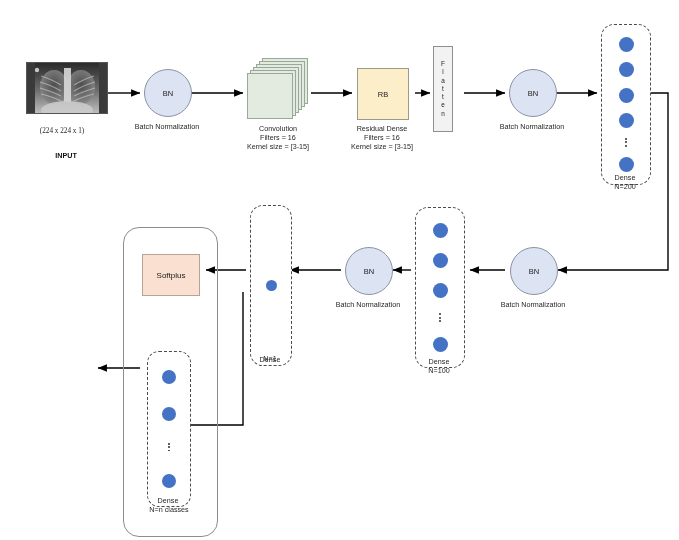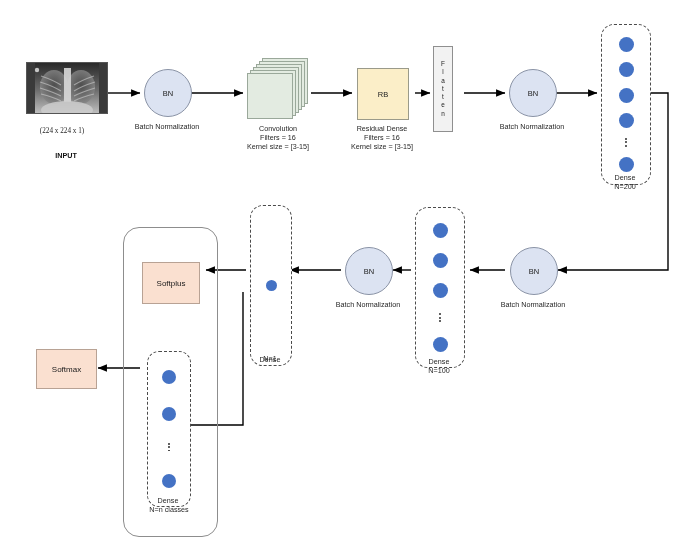--- a/index.html
+++ b/index.html
@@ -185,34 +185,31 @@
   <div class="abs cap" style="left:318px;top:300px;width:100px;">Batch Normalization</div>
 
   <div class="abs dense" id="dense1" style="left:250px;top:205px;width:40px;height:145px;padding:7px 0;">
       <span class="node" style="width: 11px; height: 11px;"></span>
     </div>
   <div class="abs cap" style="left:235px;top:355px;width:70px;">Dense</div>
   <div class="abs cap" style="left:235px;top:354px;width:70px;">N=1</div>
 
   <div class="abs roundbox" style="left:123px;top:227px;width:93px;height:308px;"></div>
 
-  <div class="abs actbox" style="left:142px;top:262px;width:56px;height:40px;">
+  <div class="abs actbox" style="left:142px;top:254px;width:56px;height:40px;">
     <span>Softplus</span>
   </div>
 
   <div class="abs dense" id="denseN" style="left:147px;top:351px;width:42px;height:140px;padding:7px 0;border-radius:12px;">
       <span class="node" style="width: 14px; height: 14px;"></span>
       <span class="node" style="width: 14px; height: 14px;"></span>
       <span class="dotcol">
         <i></i>
         <i></i>
         <i></i>
       </span>
       <span class="node" style="width: 14px; height: 14px;"></span>
     </div>
   <div class="abs cap" style="left:133px;top:496px;width:70px;">Dense</div>
   <div class="abs cap" style="left:128px;top:505px;width:82px;">N=n classes</div>
 
-  <div class="abs actbox" style="left:36px;top:349px;width:59px;height:38px;">
-    <span>Softmax</span>
-  </div>
 
 </div>
 
 </body></html>

